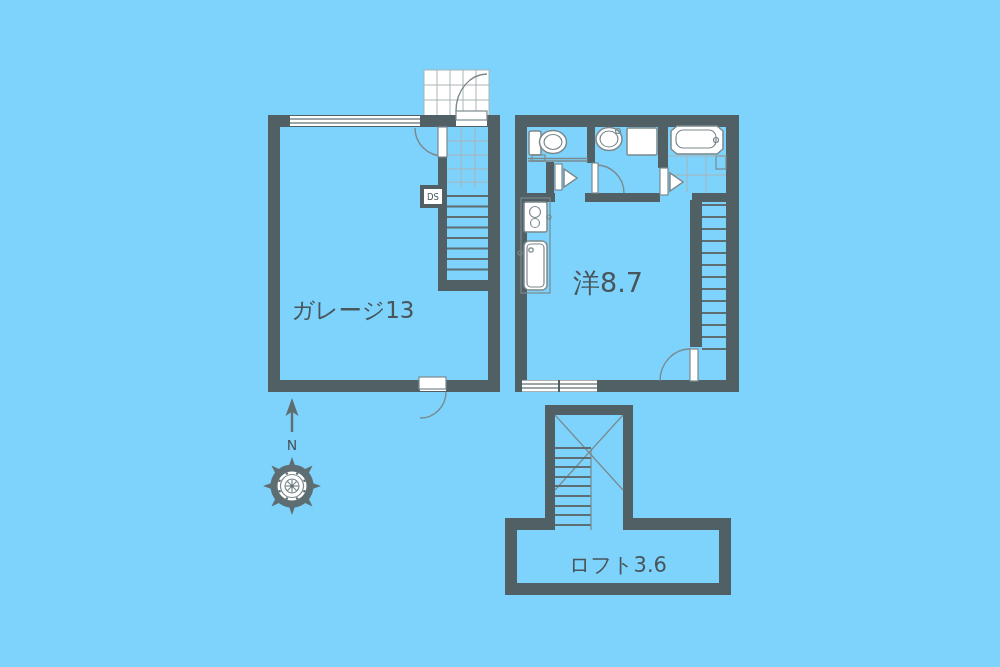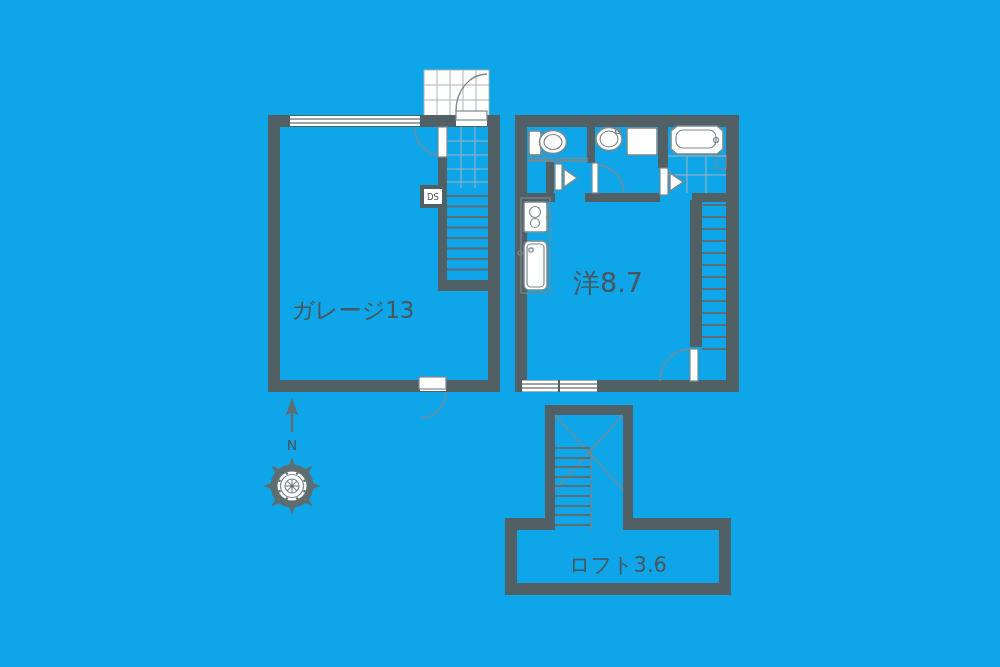--- a/index.html
+++ b/index.html
@@ -1,16 +1,16 @@
 <!DOCTYPE html>
 <html style="--wall: #506064; --line: #7b898d; --grid: #aab4b6; --tread: #5d6d71; --text: #49555a;"><head>
 <meta charset="utf-8">
 <style>
   html,body{margin:0;padding:0;background:#ffffff;}
-  .stage{position:relative;width:1000px;height:667px;background:#0ea5e9;overflow:hidden;
+  .stage{position:relative;width:1000px;height:667px;background:#7dd3fc;overflow:hidden;
          font-family:"DejaVu Sans",sans-serif;}
   svg{position:absolute;left:0;top:0;}
   .wall{fill:var(--wall);}
   .white{fill:#ffffff;}
   .fix{fill:#ffffff;stroke:var(--line);stroke-width:1.5;}
   .fixthin{fill:none;stroke:var(--line);stroke-width:1.2;}
   .grid{stroke:var(--grid);stroke-width:1;fill:none;}
   .tread{stroke:var(--tread);stroke-width:2;fill:none;}
   .arc{fill:none;stroke:var(--line);stroke-width:1.4;}
   .leaf{fill:#ffffff;stroke:var(--line);stroke-width:1.2;}

